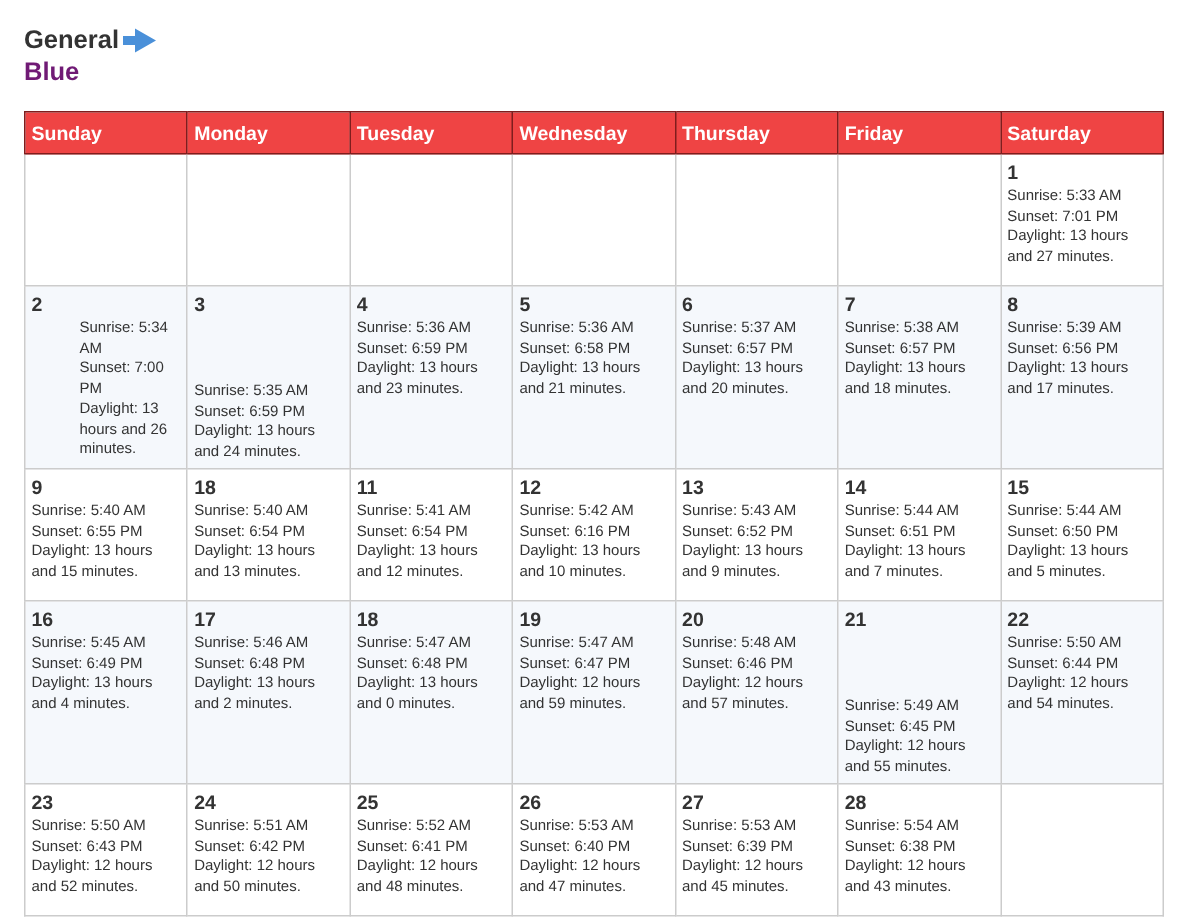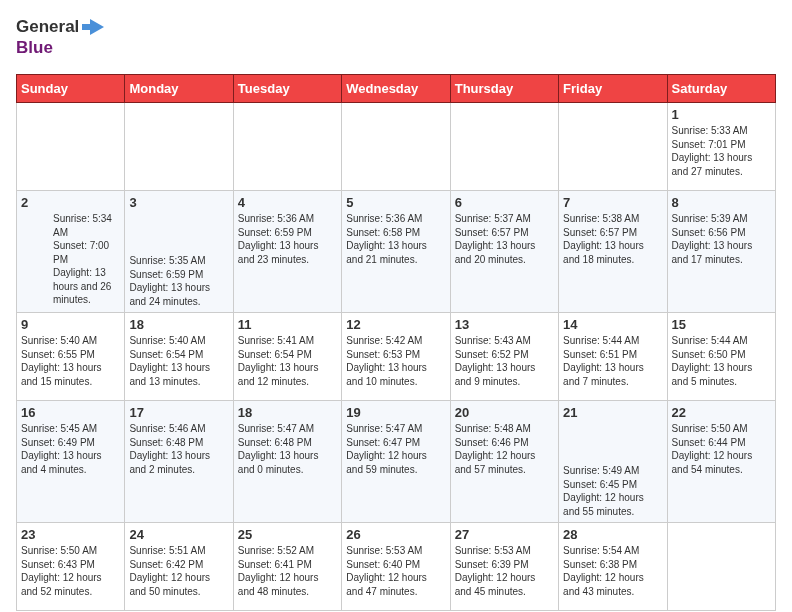--- a/index.html
+++ b/index.html
@@ -184,21 +184,21 @@
         </td>
         <td>
           <span class="day-num">11</span>
           <div class="day-info" style="white-space: pre-line;">Sunrise: 5:41 AM
 Sunset: 6:54 PM
 Daylight: 13 hours and 12 minutes.</div>
         </td>
         <td>
           <span class="day-num">12</span>
           <div class="day-info" style="white-space: pre-line;">Sunrise: 5:42 AM
-Sunset: 6:53 PM
+Sunset: 6:16 PM
 Daylight: 13 hours and 10 minutes.</div>
         </td>
         <td>
           <span class="day-num">13</span>
           <div class="day-info" style="white-space: pre-line;">Sunrise: 5:43 AM
 Sunset: 6:52 PM
 Daylight: 13 hours and 9 minutes.</div>
         </td>
         <td>
           <span class="day-num">14</span>

